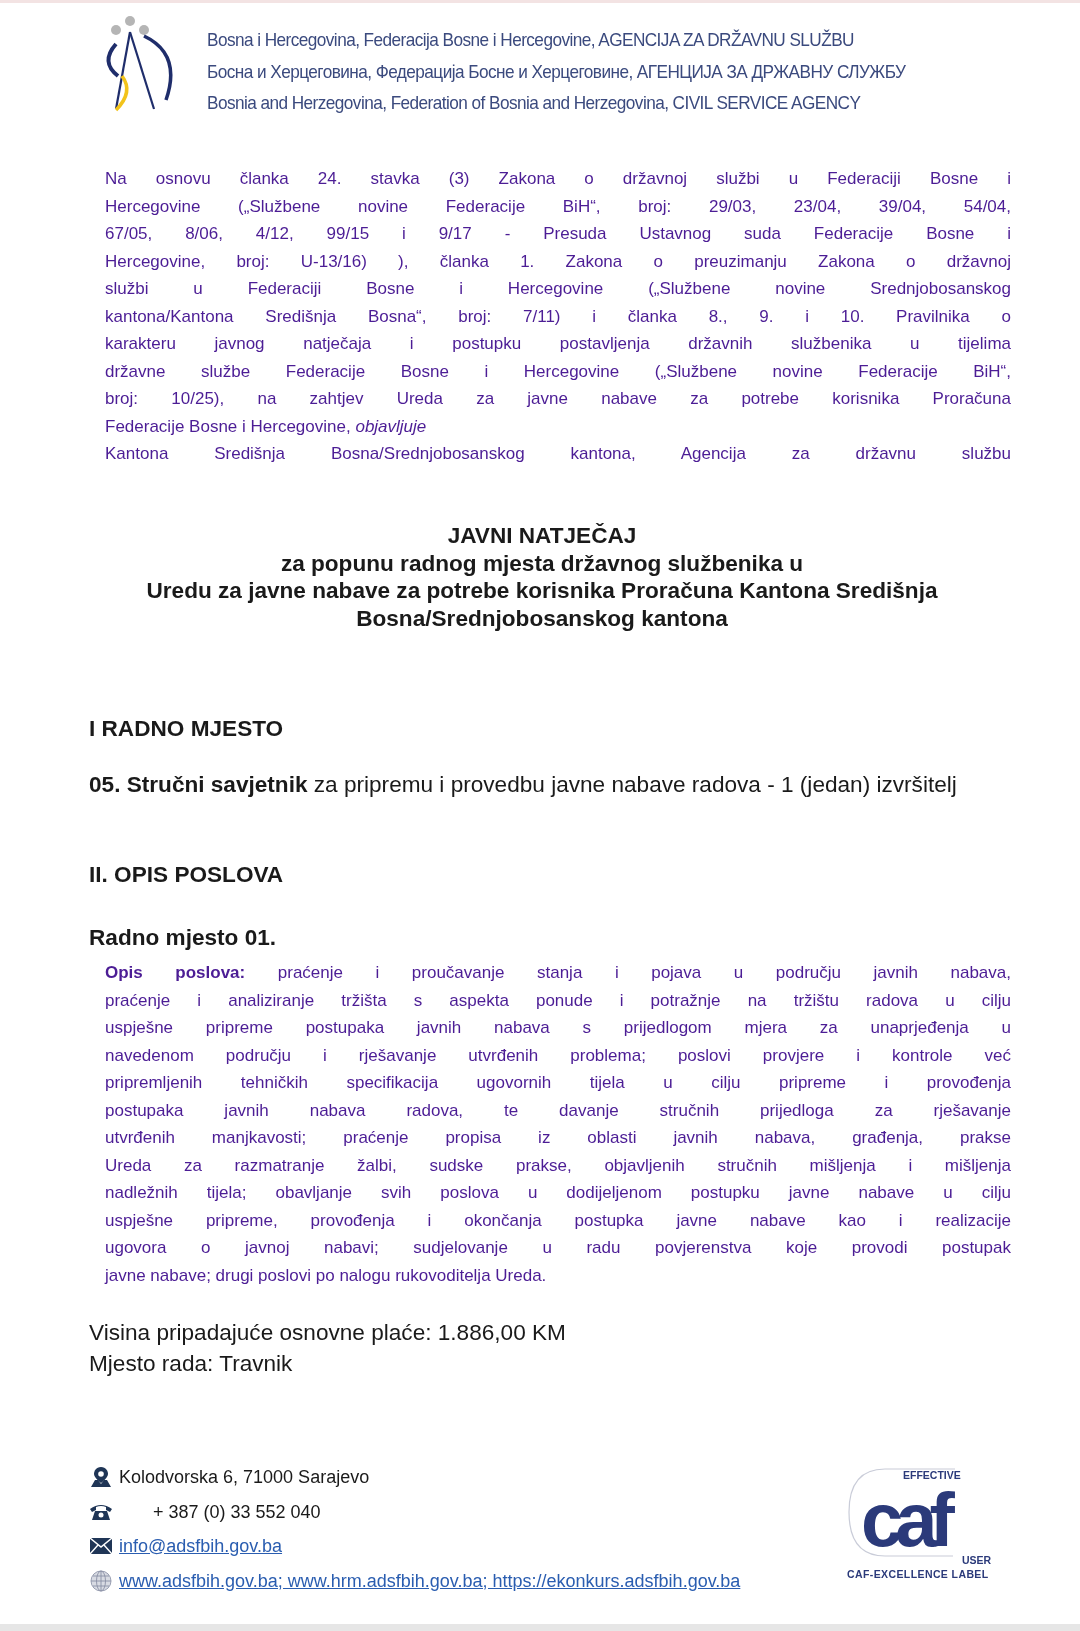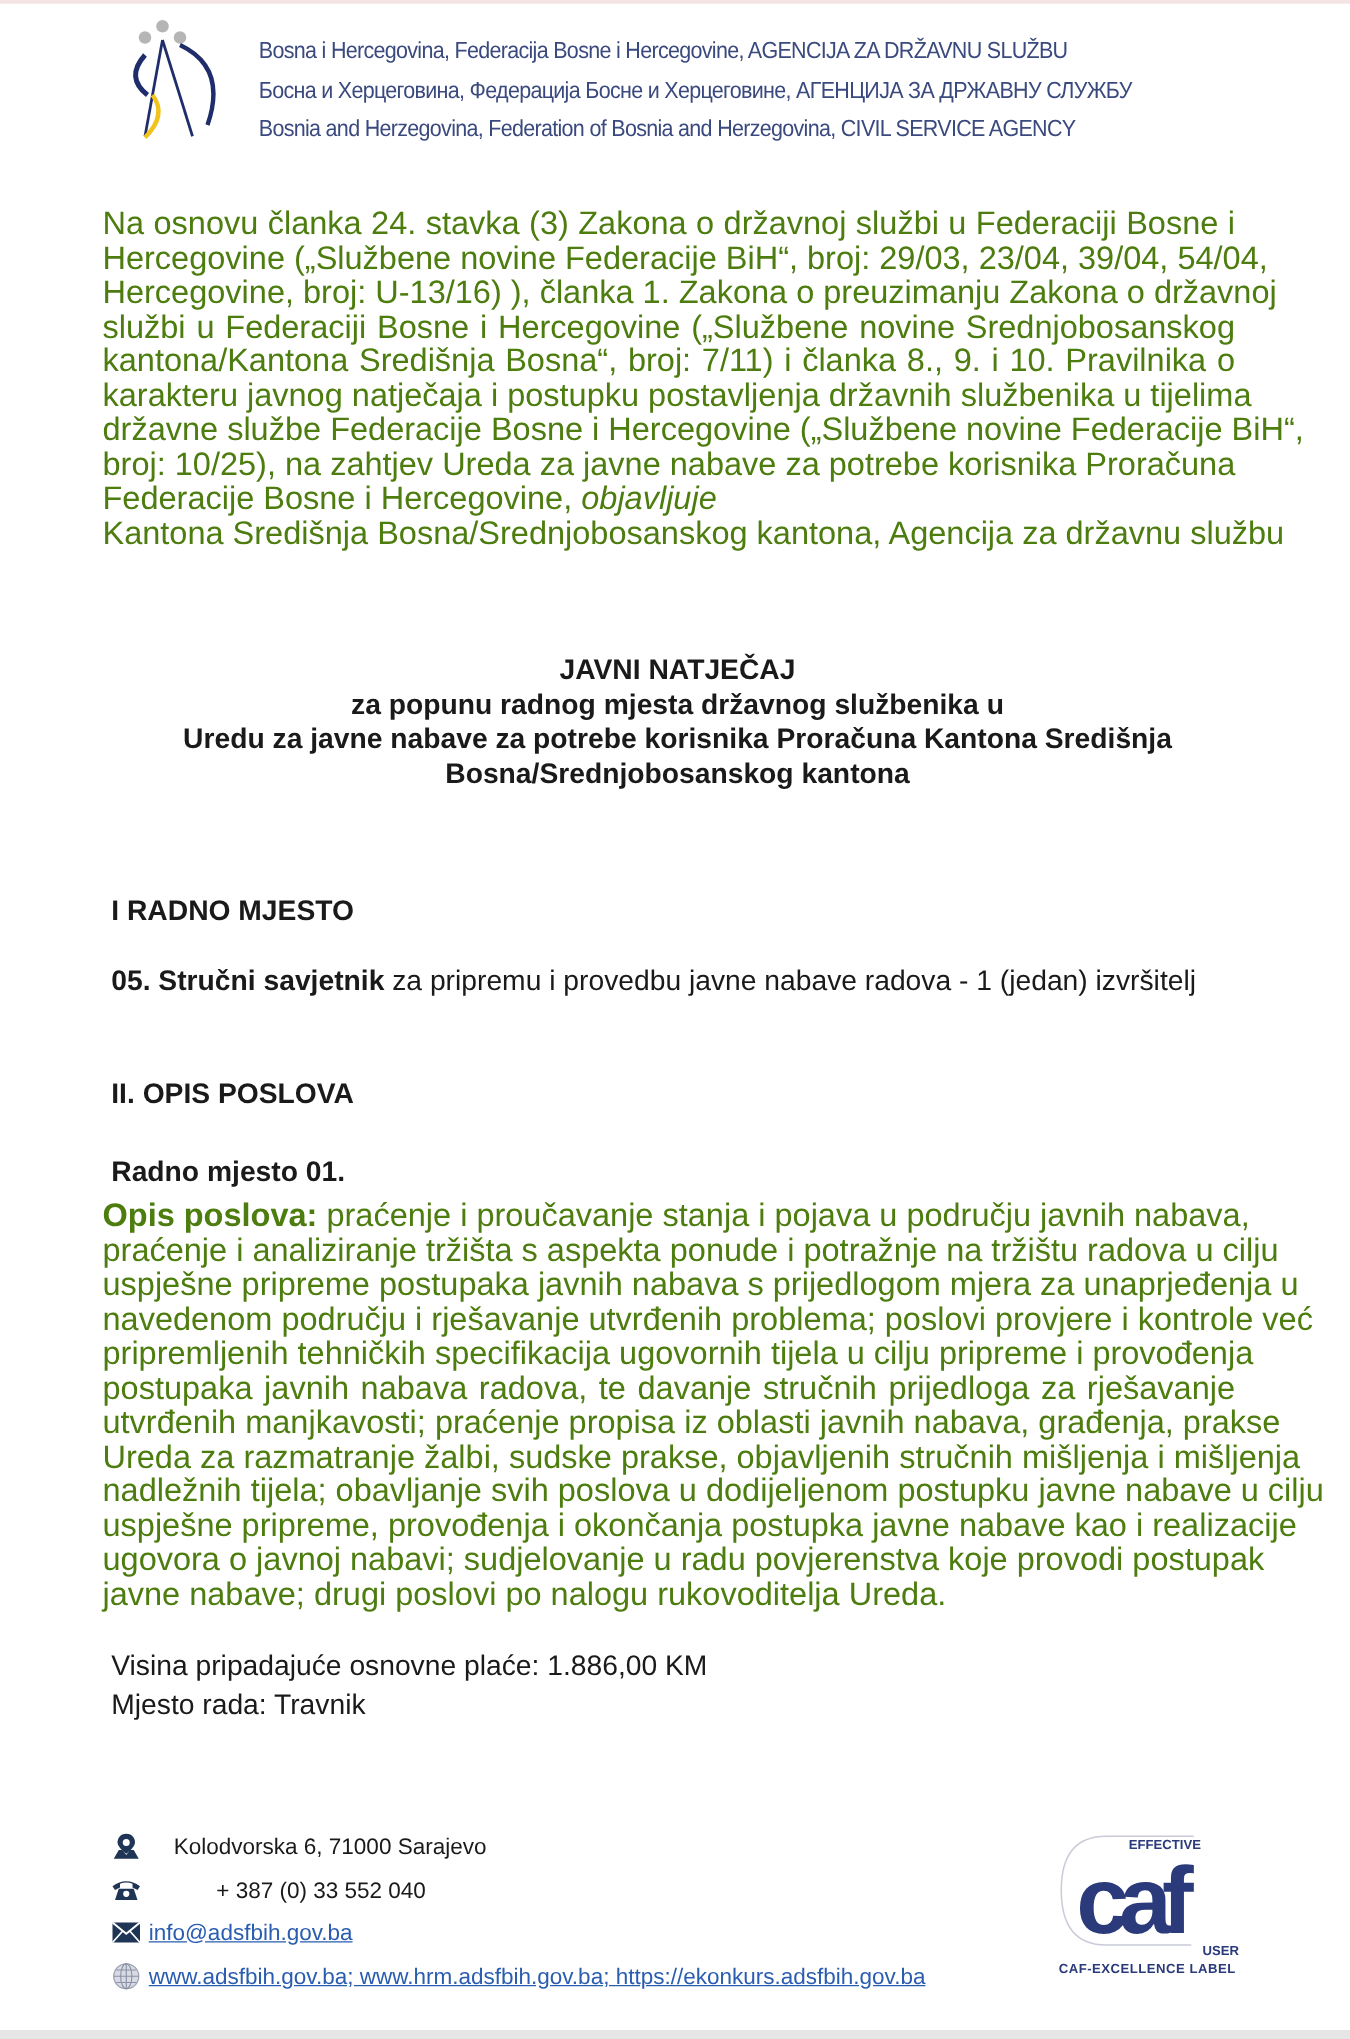--- a/index.html
+++ b/index.html
@@ -14,42 +14,42 @@
   .logo { position: absolute; left: 104px; top: 14px; width: 80px; height: 104px; }
   .header-lines { position: absolute; left: 207px; top: 26px; }
   .header-line {
     font-family: "Liberation Sans", sans-serif; font-size: 18.5px; color: #3b4a7e;
     letter-spacing: -0.6px; height: 31.5px; line-height: 28px; white-space: nowrap;
     transform: scaleX(0.93); transform-origin: left center;
   }
 
   
   .txt {
-    position: absolute; left: 82px; width: 906px; font-size: 26px; line-height: 27.5px;
-    text-align: justify; color: #4d7c0f;
+    position: absolute; left: 105px; width: 906px; font-size: 17px; line-height: 27.5px;
+    text-align: justify; color: #4c1d95;
   }
   .txt .ln { display: block; text-align: justify; text-align-last: justify; white-space: nowrap; height: 27.5px; }
   .txt .ln.last { text-align-last: left; }
   .intro { top: 165px; }
   .center-block {
     position: absolute; left: 89px; width: 906px; top: 522px; text-align: center;
     font-weight: bold; font-size: 22.6px; line-height: 27.5px;
   }
   .center-block div { height: 27.5px; }
   .h-section { position: absolute; left: 89px; font-weight: bold; font-size: 22.6px; line-height: 27.5px; }
   .pos-line { position: absolute; left: 89px; width: 906px; font-size: 22.6px; line-height: 27.5px; white-space: nowrap; }
   .pos-line b { font-weight: bold; }
   .opis { top: 959px; }
   .opis b { font-weight: bold; }
   .plain-line { position: absolute; left: 89px; font-size: 22.6px; line-height: 27.5px; white-space: nowrap; }
 
   
   .footer-item { position: absolute; left: 89px; height: 26px; display: flex; align-items: center; white-space: nowrap; }
   .footer-item .ico { width: 24px; height: 22px; margin-right: 6px; display: inline-flex; align-items: center; justify-content: center; }
-  .footer-item .ftxt { font-size: 18px; color: #1a1a1a; margin-left: 20px; }
+  .footer-item .ftxt { font-size: 18px; color: #1a1a1a; }
   .footer-item a { font-size: 18px; color: #2a5db0; text-decoration: underline; }
   .caf { position: absolute; left: 845px; top: 1464px; width: 160px; height: 115px; }
 </style>
 </head>
 <body>
 
 <div class="top-band"></div>
 
 <svg class="logo" viewBox="0 0 80 104">
   <circle cx="26" cy="7" r="5" fill="#b5b5b5"></circle>
@@ -63,20 +63,21 @@
 </svg>
 <div class="header-lines">
   <div class="header-line">Bosna i Hercegovina, Federacija Bosne i Hercegovine, AGENCIJA ZA DRŽAVNU SLUŽBU</div>
   <div class="header-line">Босна и Херцеговина, Федерација Босне и Херцеговине, АГЕНЦИЈА ЗА ДРЖАВНУ СЛУЖБУ</div>
   <div class="header-line">Bosnia and Herzegovina, Federation of Bosnia and Herzegovina, CIVIL SERVICE AGENCY</div>
 </div>
 
 <div class="txt intro">
   <span class="ln">Na osnovu članka 24. stavka (3) Zakona o državnoj službi u Federaciji Bosne i</span>
   <span class="ln">Hercegovine („Službene novine Federacije BiH“, broj: 29/03, 23/04, 39/04, 54/04,</span>
+  <span class="ln">67/05, 8/06, 4/12, 99/15 i 9/17 - Presuda Ustavnog suda Federacije Bosne i</span>
   <span class="ln">Hercegovine, broj: U-13/16) ), članka 1.  Zakona o preuzimanju Zakona o državnoj</span>
   <span class="ln">službi u Federaciji Bosne i Hercegovine („Službene novine Srednjobosanskog</span>
   <span class="ln">kantona/Kantona Središnja Bosna“, broj: 7/11) i članka 8., 9. i 10. Pravilnika o</span>
   <span class="ln">karakteru javnog natječaja i postupku postavljenja državnih službenika u tijelima</span>
   <span class="ln">državne službe Federacije Bosne i Hercegovine („Službene novine Federacije BiH“,</span>
   <span class="ln">broj: 10/25), na zahtjev Ureda za javne nabave za potrebe korisnika Proračuna</span>
   <span class="ln last"><span>Federacije Bosne i Hercegovine, </span><i>objavljuje</i></span>
   <span class="ln">Kantona Središnja Bosna/Srednjobosanskog kantona, Agencija za državnu službu</span>
 </div>
 

